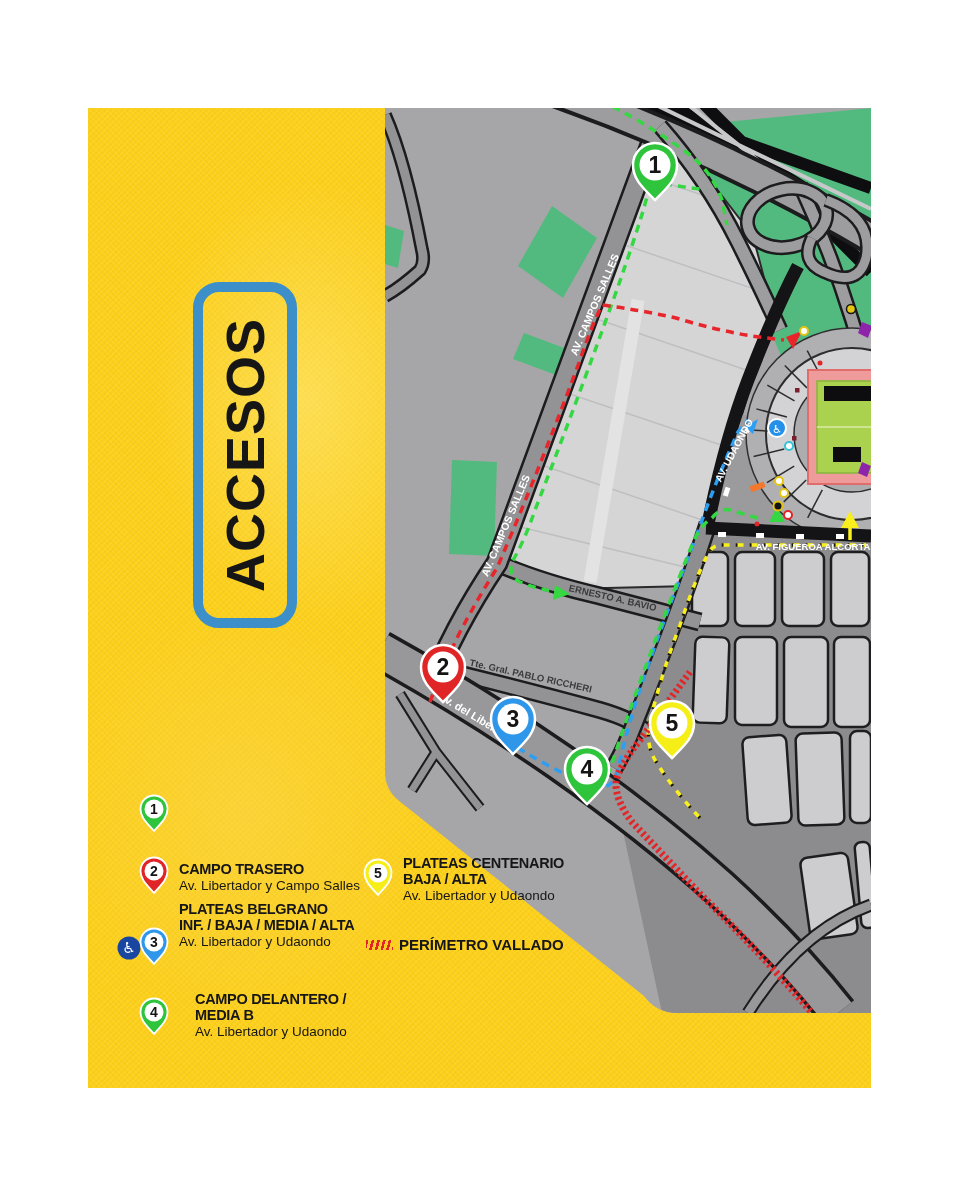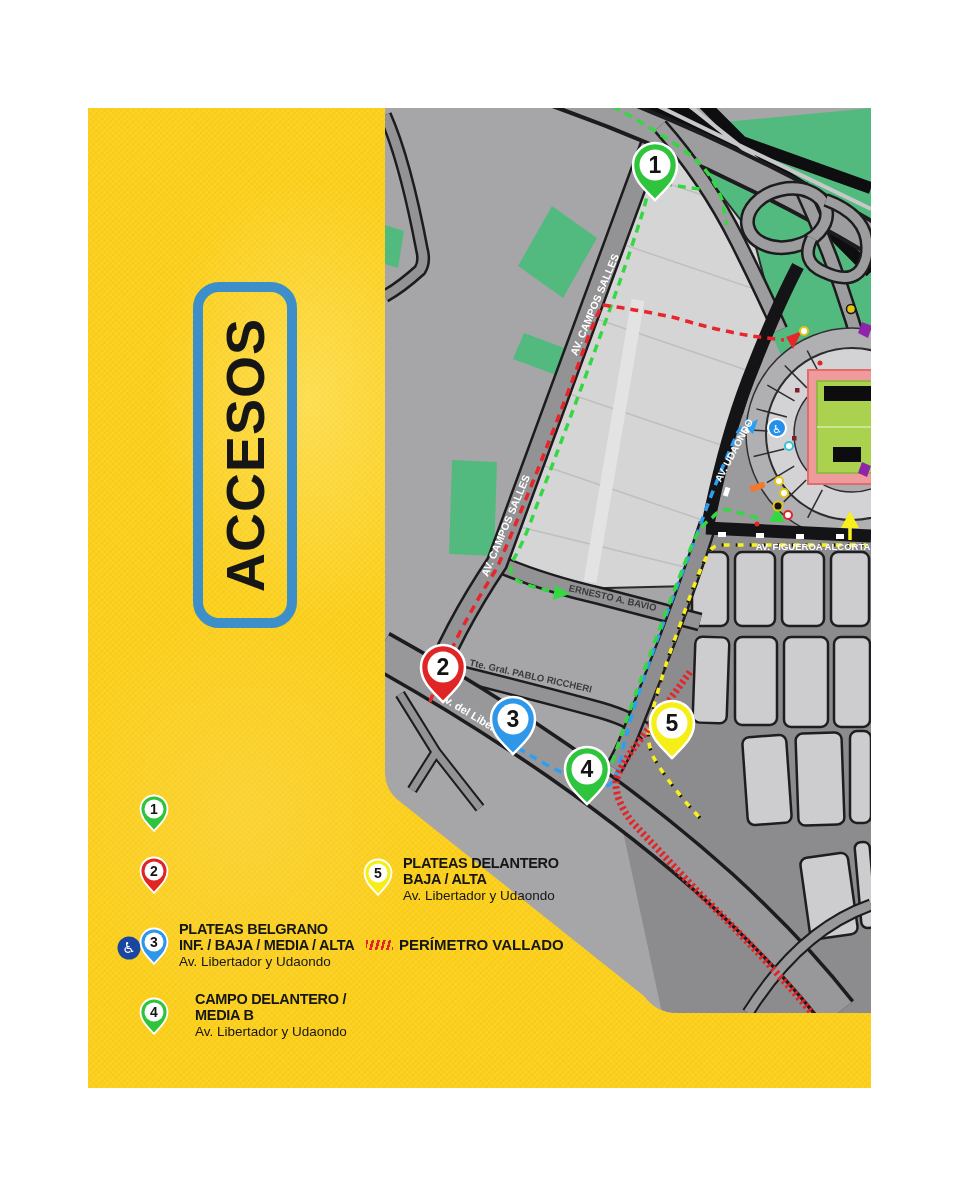--- a/index.html
+++ b/index.html
@@ -253,31 +253,35 @@
     <path d="M17 37 C9 28 3.5 23 3.5 15 A13.5 13.5 0 1 1 30.5 15 C30.5 23 25 28 17 37 Z" stroke="#fff" stroke-width="1.8" fill="#2ec43b"></path>
     <circle cx="17" cy="15" r="9.5" fill="#fff"></circle>
       <text class="lpinnum" x="17" y="20">1</text>
   </svg>
 
   <svg class="leg-pin" style="left:137px;top:856px" viewBox="0 0 34 44">
     <path d="M17 37 C9 28 3.5 23 3.5 15 A13.5 13.5 0 1 1 30.5 15 C30.5 23 25 28 17 37 Z" stroke="#fff" stroke-width="1.8" fill="#e02527"></path>
     <circle cx="17" cy="15" r="9.5" fill="#fff"></circle>
       <text class="lpinnum" x="17" y="20">2</text>
   </svg>
+  <div class="leg-text" style="left:179px;top:861px">
+    <div class="t">CAMPO TRASERO</div>
+    <div class="s">Av. Libertador y Campo Salles</div>
+  </div>
 
   <svg class="badge" style="left:117px;top:936px" viewBox="0 0 24 24">
     <circle cx="12" cy="12" r="11.5" fill="#1846a0"></circle>
     <text x="12" y="17" text-anchor="middle" font-size="15" fill="#fff" font-family="DejaVu Sans">♿</text>
   </svg>
   <svg class="leg-pin" style="left:137px;top:927px" viewBox="0 0 34 44">
     <path d="M17 37 C9 28 3.5 23 3.5 15 A13.5 13.5 0 1 1 30.5 15 C30.5 23 25 28 17 37 Z" stroke="#fff" stroke-width="1.8" fill="#2e97ea"></path>
     <circle cx="17" cy="15" r="9.5" fill="#fff"></circle>
       <text class="lpinnum" x="17" y="20">3</text>
   </svg>
-  <div class="leg-text" style="left:179px;top:921px">
+  <div class="leg-text" style="left:179px;top:901px">
     <div class="t">PLATEAS BELGRANO</div>
     <div class="t">INF. / BAJA / MEDIA / ALTA</div>
     <div class="s">Av. Libertador y Udaondo</div>
   </div>
 
   <svg class="leg-pin" style="left:137px;top:997px" viewBox="0 0 34 44">
     <path d="M17 37 C9 28 3.5 23 3.5 15 A13.5 13.5 0 1 1 30.5 15 C30.5 23 25 28 17 37 Z" stroke="#fff" stroke-width="1.8" fill="#2ec43b"></path>
     <circle cx="17" cy="15" r="9.5" fill="#fff"></circle>
       <text class="lpinnum" x="17" y="20">4</text>
   </svg>
@@ -286,20 +290,20 @@
     <div class="t">MEDIA B</div>
     <div class="s">Av. Libertador y Udaondo</div>
   </div>
 
   <svg class="leg-pin" style="left:361px;top:858px" viewBox="0 0 34 44">
     <path d="M17 37 C9 28 3.5 23 3.5 15 A13.5 13.5 0 1 1 30.5 15 C30.5 23 25 28 17 37 Z" stroke="#fff" stroke-width="1.8" fill="#f6ee17"></path>
     <circle cx="17" cy="15" r="9.5" fill="#fff"></circle>
       <text class="lpinnum" x="17" y="20">5</text>
   </svg>
   <div class="leg-text" style="left:403px;top:855px">
-    <div class="t">PLATEAS DELANTERO</div>
+    <div class="t">PLATEAS CENTENARIO</div>
     <div class="t">BAJA / ALTA</div>
     <div class="s">Av. Libertador y Udaondo</div>
   </div>
 
   <div class="hatch"></div>
   <div class="per-label">PERÍMETRO VALLADO</div>
 </div>
 
 </body></html>

